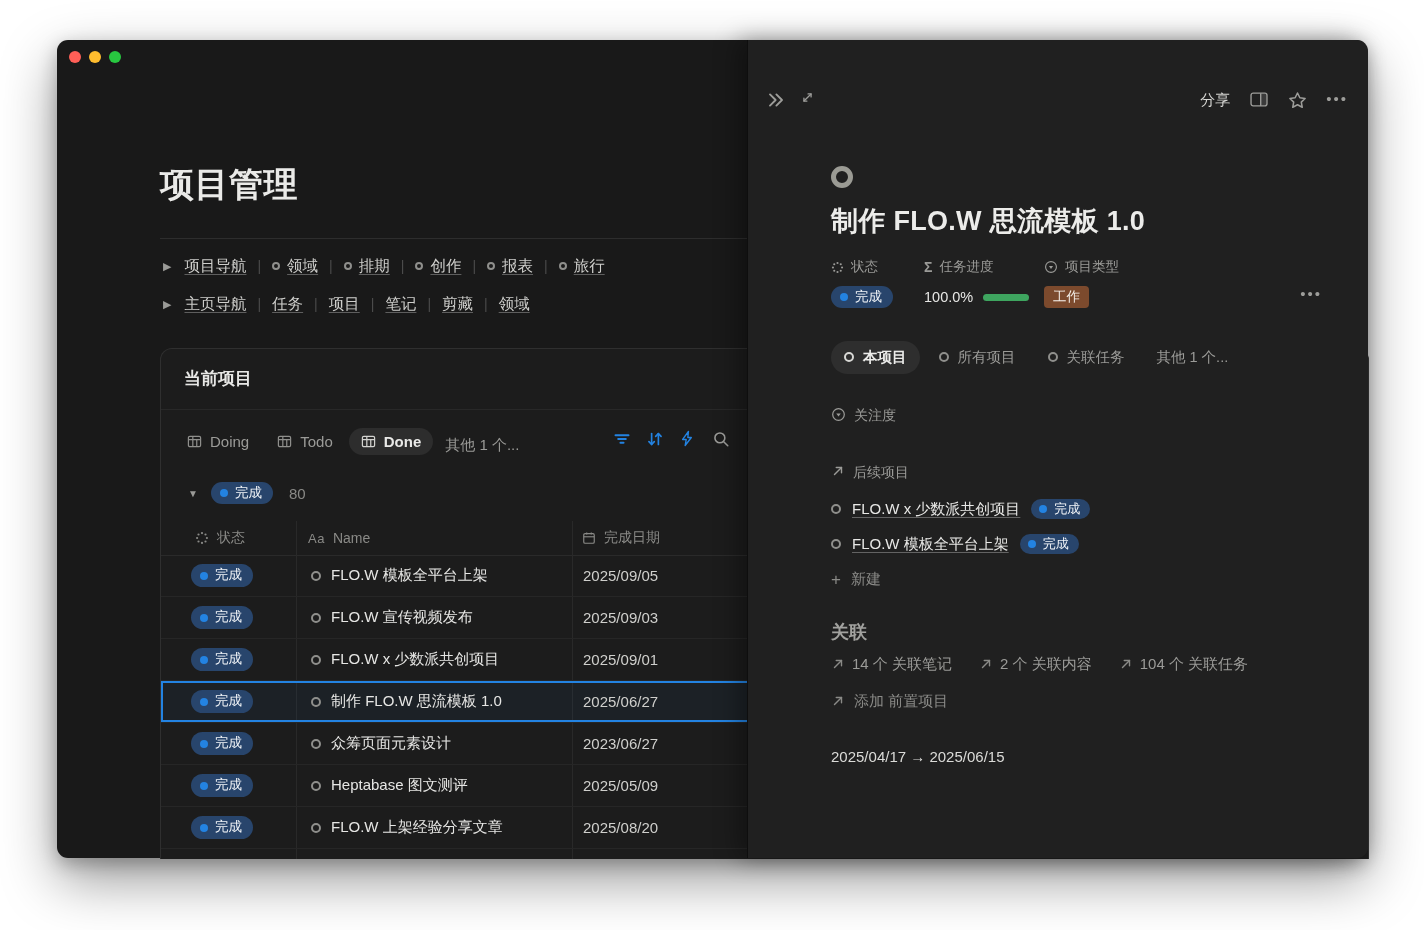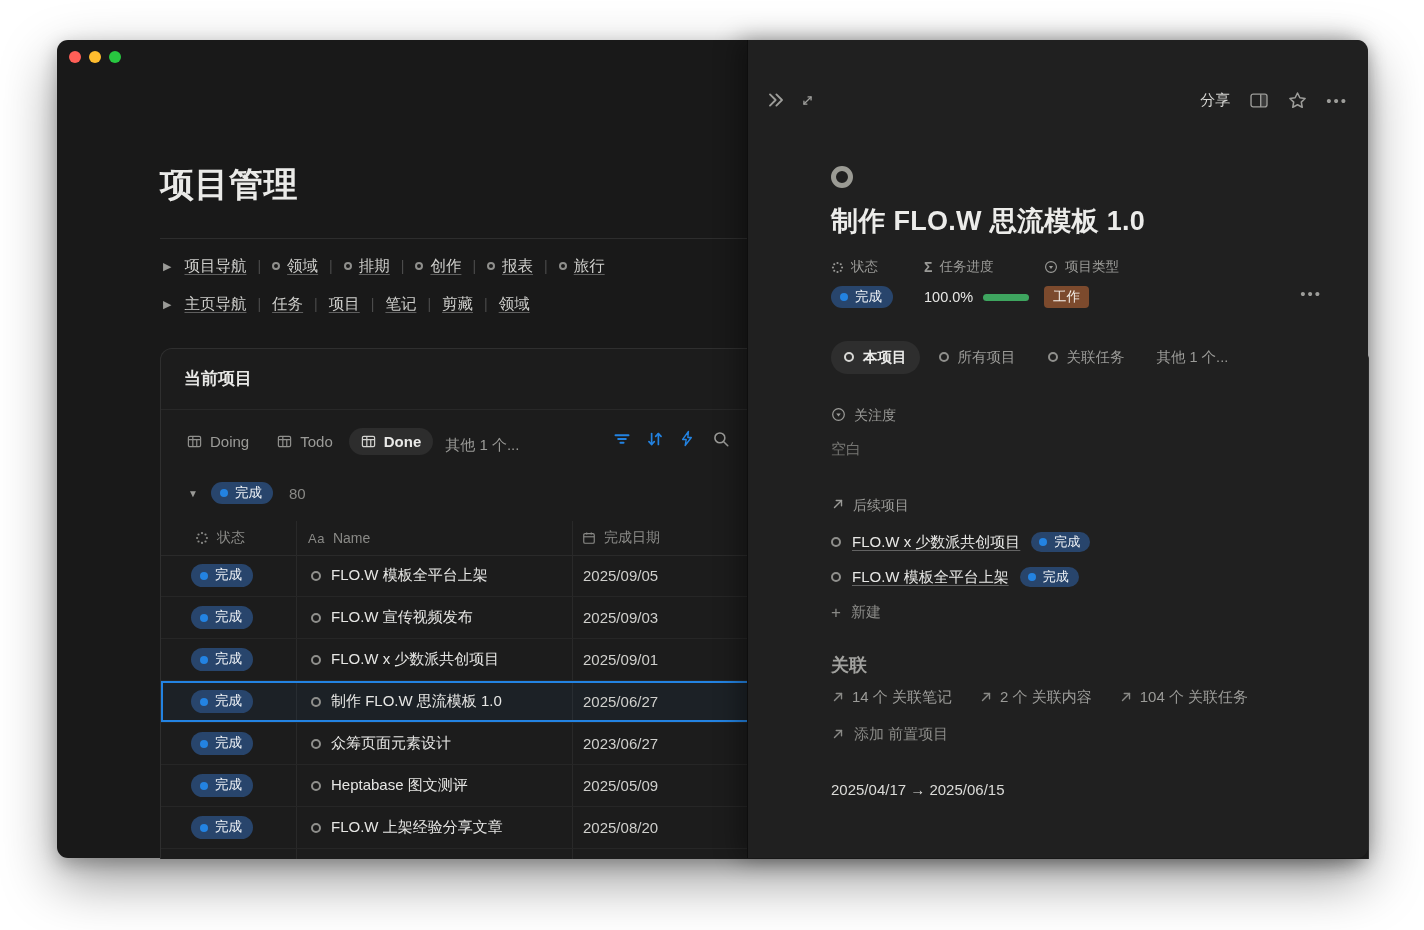--- a/index.html
+++ b/index.html
@@ -75,21 +75,21 @@
   .cell{display:flex;align-items:center;box-sizing:border-box;}
   .cell-status{width:135px;padding-left:30px;}
   .cell-name{width:276px;padding-left:15px;gap:10px;}
   .cell-name .row-name{font-size:15px;font-weight:500;color:#e6e6e4;white-space:nowrap;}
   .cell-date{flex:1;padding-left:11px;font-size:15px;color:#cfcfcc;}
 
   
   .panel{position:absolute;left:690px;top:0;width:620px;height:818px;background:#202020;
         border-radius:0 11px 11px 0;border-left:1px solid #0e0e0e;box-shadow:-8px 0 24px rgba(0,0,0,.35);}
   .panel-header{position:absolute;left:18px;right:20px;top:46px;height:28px;display:flex;align-items:center;justify-content:space-between;}
-  .ph-left,.ph-right{display:flex;align-items:center;}
+  .ph-left,.ph-right{display:flex;align-items:flex-start;}
   .ph-left{gap:14px;}
   .ph-right{gap:19px;}
   .ph-icon{display:inline-flex;color:#9d9d9a;cursor:pointer;}
   .share-label{font-size:15px;color:#d6d6d3;cursor:pointer;}
   .ellipsis{color:#9d9d9a;font-size:15px;letter-spacing:2px;cursor:pointer;line-height:1;}
 
   .panel-body{position:absolute;left:83px;right:36px;top:120px;}
   .page-icon{margin-top:6px;width:22px;height:22px;border:5px solid #9b9b94;border-radius:50%;box-sizing:border-box;cursor:pointer;}
   .peek-title{margin:14px 0 0 0;font-size:27px;line-height:38px;font-weight:700;color:#ececea;letter-spacing:.3px;}
 
@@ -573,21 +573,20 @@
       <div class="attention">
         <div class="sec-label">
           <span class="icon">
             <svg width="15" height="15" viewBox="0 0 16 16" fill="none">
                 <circle cx="8" cy="8" r="6.2" stroke="currentColor" stroke-width="1.3"></circle>
                 <path d="M5.6 6.8h4.8L8 10.2z" fill="currentColor"></path>
               </svg>
           </span>
           <span>关注度</span>
         </div>
-        <div class="empty-value">空白</div>
       </div>
 
       <div class="follow">
         <div class="sec-label">
           <span class="icon">
             <svg width="14" height="14" viewBox="0 0 16 16" fill="none" stroke="currentColor" stroke-width="1.6" stroke-linecap="round" stroke-linejoin="round">
                 <path d="M4 12L12 4"></path>
                 <path d="M6 4h6v6"></path>
               </svg>
           </span>

